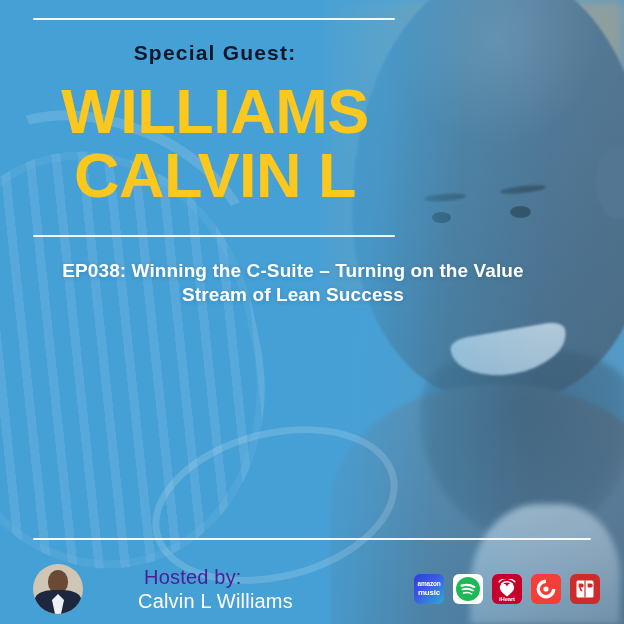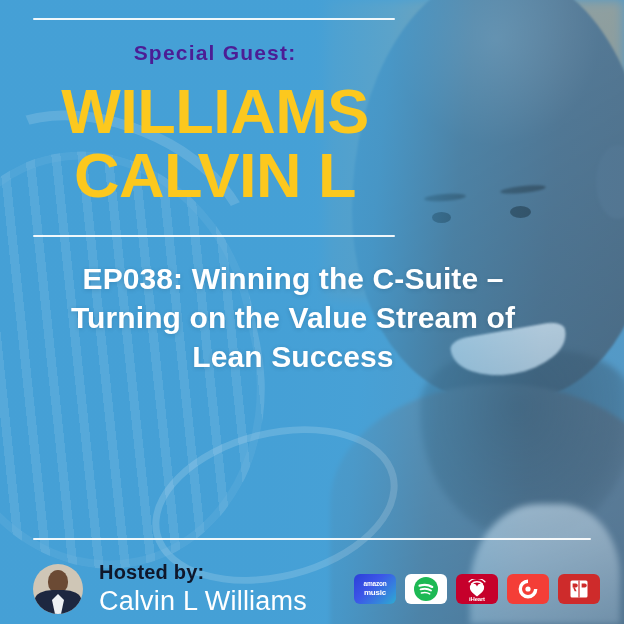--- a/index.html
+++ b/index.html
@@ -220,21 +220,21 @@
 
   
   .guest-block {
     padding: 22px 0 0 0;
     width: 430px;
     text-align: center;
   }
   .special-guest {
     font-size: 21px;
     font-weight: 700;
-    color: #4c1d95;
+    color: #0f172a;
     letter-spacing: 1.2px;
     line-height: 1;
   }
   .guest-name {
     margin-top: 16px;
     font-size: 63px;
     font-weight: 700;
     color: #FCC81E;
     line-height: 1.02;
     letter-spacing: -.5px;
@@ -242,21 +242,21 @@
   .guest-name .ln { display: block; }
 
   .spacer-a { height: 27px; }
 
   
   .ep-title {
     width: 520px;
     margin: 0 0 0 33px;
     padding: 22px 0 0 0;
     text-align: center;
-    font-size: 30px;
+    font-size: 19px;
     font-weight: 700;
     line-height: 1.30;
     color: #ffffff;
     letter-spacing: .1px;
     text-shadow: 0 1px 4px rgba(20,60,90,.22);
   }
 
   .spacer-b { flex: 1 1 auto; }
 
   
@@ -294,39 +294,41 @@
     width: 12px; height: 20px;
     background: #eef1f4;
     clip-path: polygon(50% 0, 100% 30%, 75% 100%, 25% 100%, 0 30%);
   }
   .host-text {
     margin-left: 16px;
     line-height: 1.22;
   }
   .host-label {
     font-size: 20px;
-    font-weight: 700;
-    color: #0f172a;
+    font-weight: 400;
+    color: #4c1d95;
     letter-spacing: .2px;
+    margin-left: 45px;
   }
   .host-name {
-    font-size: 27px;
+    font-size: 20px;
     font-weight: 400;
     color: #ffffff;
     letter-spacing: .2px;
+    margin-left: 39px;
   }
 
   .platforms {
     margin-left: auto;
     display: flex;
     align-items: center;
     gap: 9px;
   }
   .plat {
-    width: 42px; height: 30px;
+    width: 30px; height: 30px;
     border-radius: 6px;
     display: flex;
     align-items: center;
     justify-content: center;
     flex: 0 0 auto;
     overflow: hidden;
     position: relative;
   }
   .plat-amazon {
     background: linear-gradient(135deg, #2b3fd8 0%, #3c55e8 40%, #27d6c8 130%);

